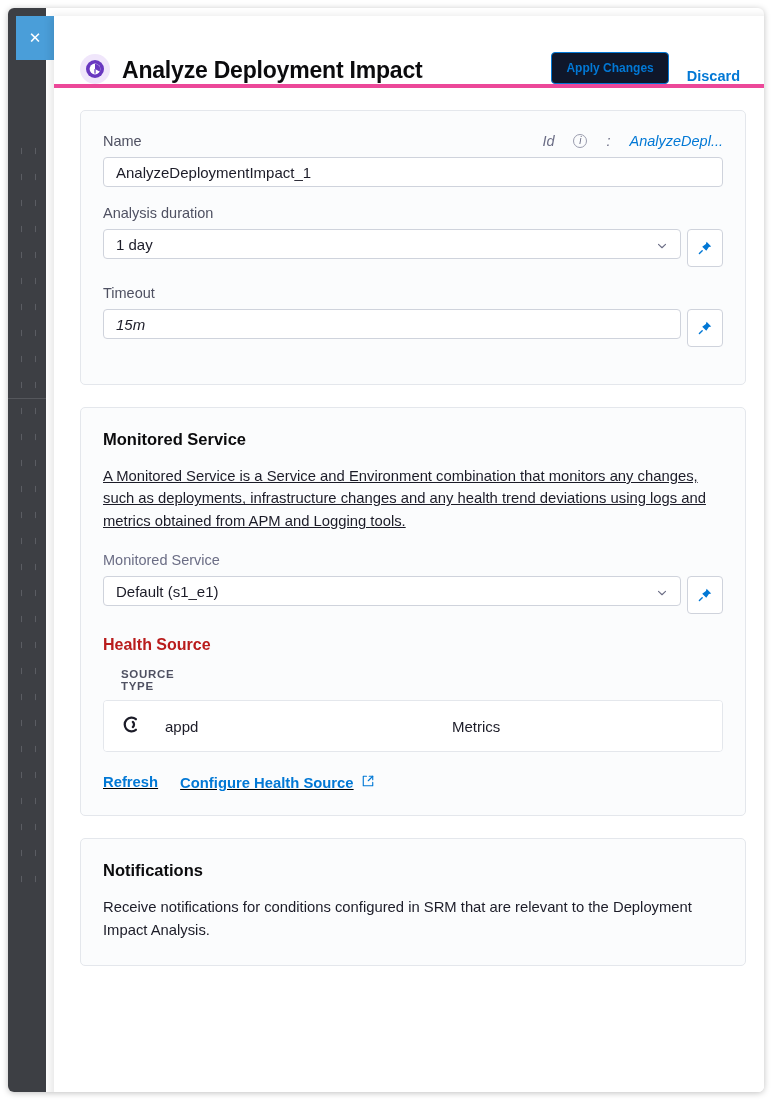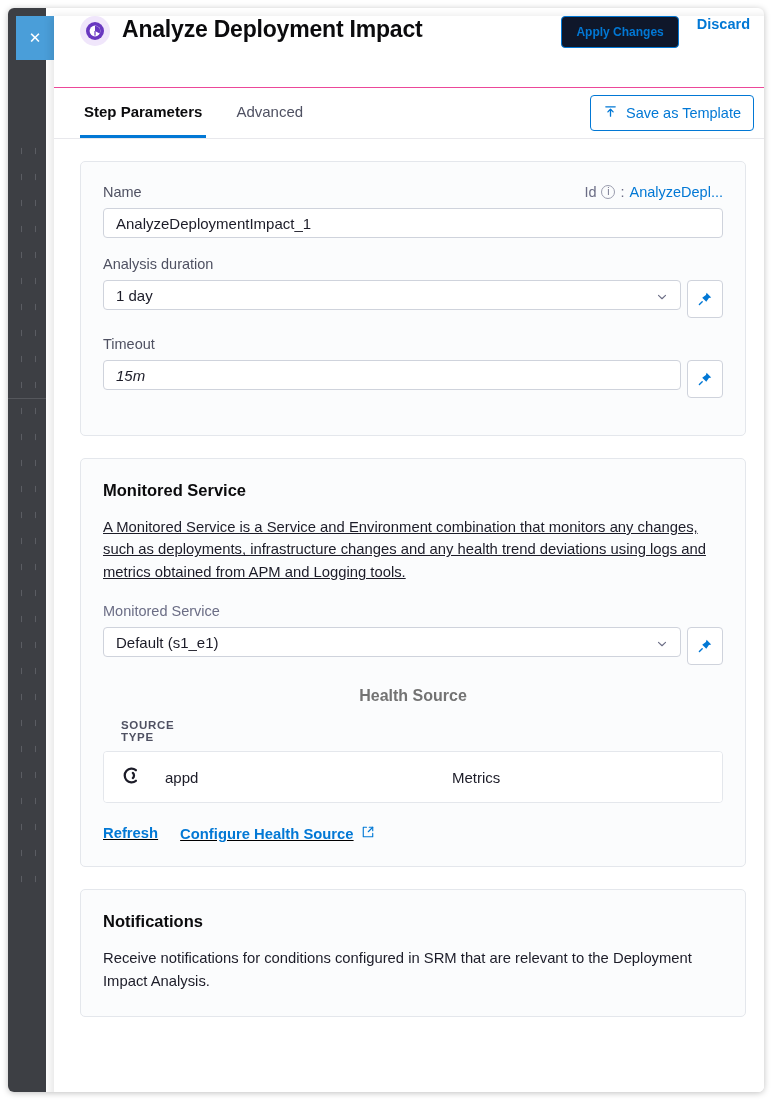--- a/index.html
+++ b/index.html
@@ -61,23 +61,23 @@
     position: absolute; left: 46px; top: 8px;
     width: 718px; height: 1084px;
     background: #ffffff;
     display: flex; flex-direction: column;
     box-shadow: -3px 0 8px rgba(0,0,0,0.10);
   }
 
   
   .drawer-header {
     height: 72px;
-    display: flex; align-items: flex-start;
+    display: flex; align-items: flex-end;
     padding: 0 18px 0 26px;
-    border-bottom: 1px solid #ec4899;
+    border-bottom: 4px solid #ec4899;
     flex: 0 0 auto;
   }
   .step-icon {
     width: 30px; height: 30px;
     border-radius: 50%;
     background: #f0e6fb;
     display: flex; align-items: center; justify-content: center;
     margin-right: 12px;
     flex: 0 0 auto;
   }
@@ -94,21 +94,21 @@
     border-radius: 4px;
     font-size: 12px; font-weight: bold;
     padding: 8px 14px;
     cursor: pointer;
     white-space: nowrap;
   }
   .btn-discard {
     color: #0278d5;
     font-size: 14.5px; font-weight: bold;
     background: none; border: none;
-    margin-left: 18px; margin-right: 4px;
+    margin-left: 18px; margin-right: 14px;
     cursor: pointer;
     white-space: nowrap;
   }
 
   
   .tabbar {
     height: 51px;
     display: flex; align-items: stretch;
     padding: 0 18px 0 26px;
     border-bottom: 1px solid #e8e8ec;
@@ -159,22 +159,22 @@
   }
 
   .field-row {
     display: flex; align-items: center; justify-content: space-between;
     margin-bottom: 8px;
   }
   .label {
     font-size: 14.5px; color: #4f5162;
   }
   .id-wrap {
-    display: flex; align-items: center; gap: 5px;
-    font-size: 14.5px; color: #6b6d85;
+    display: flex; align-items: center; gap: 19px;
+    font-size: 14.5px; color: #6b6d85; font-style: italic;
   }
   .info-icon {
     width: 14px; height: 14px; border-radius: 50%;
     border: 1px solid #9a9cae; color: #6b6d85;
     font-size: 10px; line-height: 12px; text-align: center;
     display: inline-block;
   }
   .id-value { color: #0278d5; }
 
   .input {
@@ -221,23 +221,22 @@
   .section-desc {
     font-size: 14.8px; color: #1c1c28; line-height: 1.52;
     margin-bottom: 20px;
     text-decoration: underline;
   }
   .sub-label {
     font-size: 14.5px; color: #6b6d85;
     margin-bottom: 8px;
   }
   .health-title {
-    font-size: 16px; font-weight: bold; color: #737373;
+    font-size: 16px; font-weight: bold; color: #b91c1c;
     margin: 22px 0 14px 0;
-    text-align: center;
   }
   .table {
     border: 1px solid #e4e7ec;
     border-radius: 4px;
     background: #ffffff;
     overflow: hidden;
   }
   .th-source { width: 330px; }
   .tbody-row {
     display: flex; align-items: center;
@@ -295,35 +294,20 @@
             <path d="M10 10 L10 4.8 A5.2 5.2 0 0 1 14.6 12.6 Z" fill="#6938c0"></path>
             <rect x="9.4" y="10" width="1.2" height="4.6" fill="#6938c0"></rect>
           </svg>
         </div>
         <div class="title">Analyze Deployment Impact</div>
         <div class="header-spacer"></div>
         <button class="btn-apply">Apply Changes</button>
         <button class="btn-discard">Discard</button>
       </div>
 
-      <div class="tabbar">
-        <div class="tab active">Step Parameters</div>
-        <div class="tab">Advanced</div>
-        <div class="tab-spacer"></div>
-        <button class="btn-template">
-          <span>
-            <svg width="15" height="15" viewBox="0 0 16 16" aria-hidden="true">
-              <path d="M3 3 H13" stroke="#0278d5" stroke-width="1.4" fill="none" stroke-linecap="round"></path>
-              <path d="M8 13 V6" stroke="#0278d5" stroke-width="1.4" fill="none" stroke-linecap="round"></path>
-              <path d="M5.2 8.4 L8 5.6 L10.8 8.4" stroke="#0278d5" stroke-width="1.4" fill="none" stroke-linecap="round" stroke-linejoin="round"></path>
-            </svg>
-          </span>
-          <span>Save as Template</span>
-        </button>
-      </div>
 
       <div class="drawer-body">
 
         <div class="card">
           <div class="field-row">
             <div class="label">Name</div>
             <div class="id-wrap">
               <span>Id</span>
               <span class="info-icon">i</span>
               <span>:</span>

